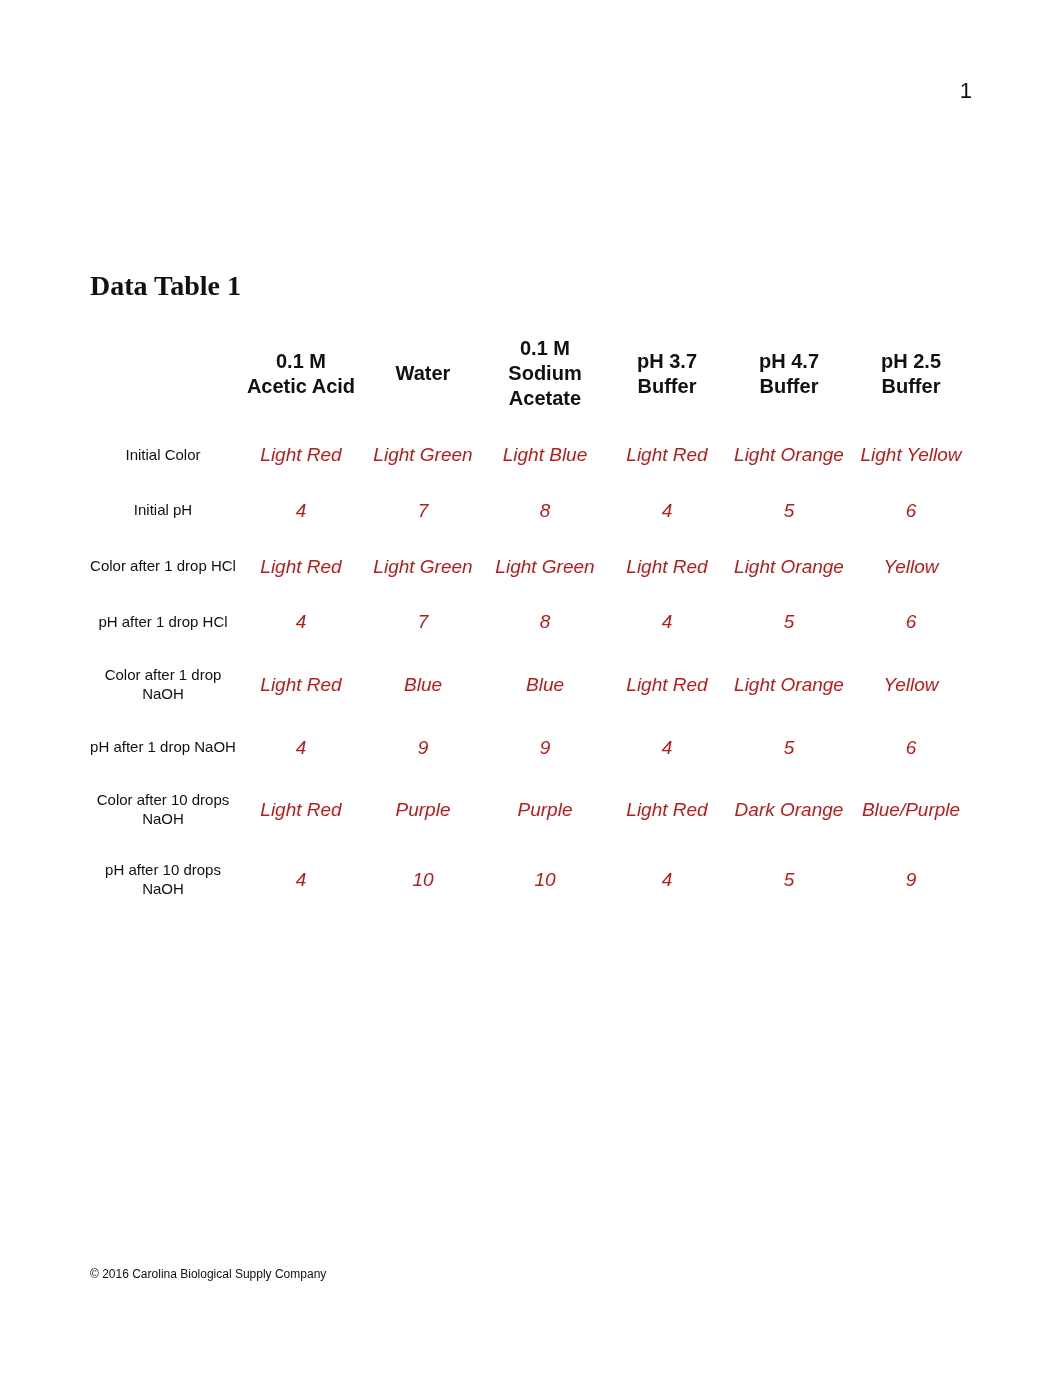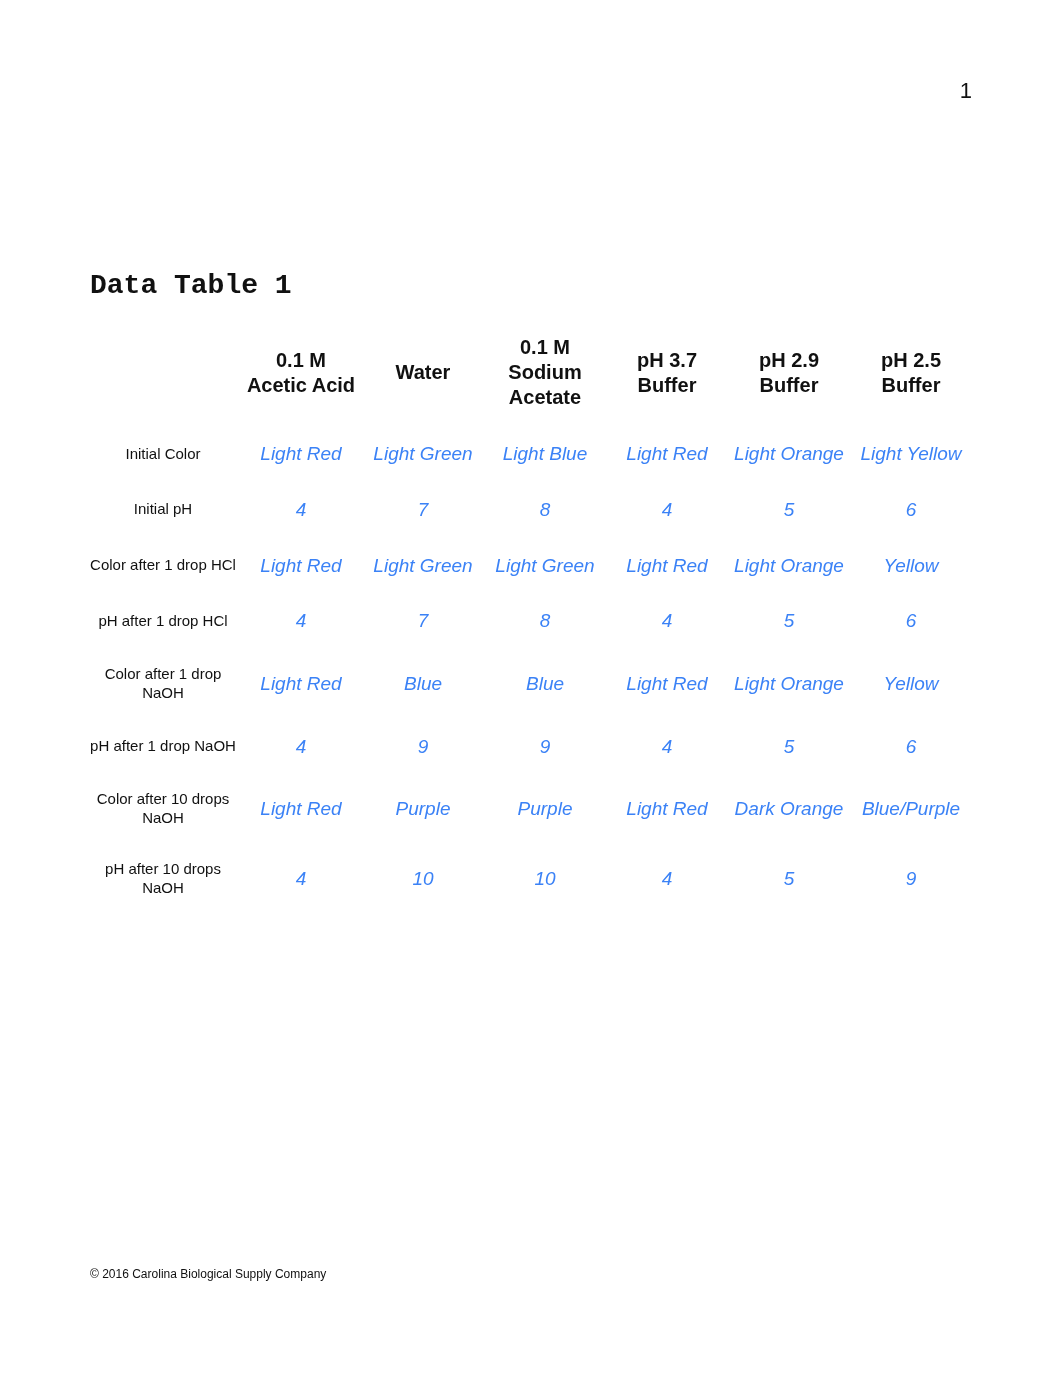--- a/index.html
+++ b/index.html
@@ -13,21 +13,21 @@
     padding: 80px 90px 0 90px;
   }
   .page-num {
     position: absolute;
     top: 78px;
     right: 90px;
     font-size: 22px;
     font-family: "Century Gothic", sans-serif;
   }
   .title {
-    font-family: Liberation Mono, monospace;
+    font-family: Liberation Serif, serif;
     font-weight: 900;
     font-size: 28px;
     margin-top: 190px;
     margin-bottom: 18px;
   }
   table {
     border-collapse: collapse;
     width: 100%;
     table-layout: fixed;
   }
@@ -47,21 +47,21 @@
   }
   th.rowhead {
     font-weight: normal;
     text-align: center;
     font-size: 15px;
     font-family: "Century Gothic", sans-serif;
     padding-left: 0;
     padding-right: 4px;
   }
   td.val {
-    color: #3b82f6;
+    color: #b91c1c;
     font-style: italic;
   }
   .footer {
     position: absolute;
     left: 90px;
     bottom: 95px;
     font-size: 12px;
   }
 </style>
 </head>
@@ -81,21 +81,21 @@
       <col class="datacol">
       <col class="datacol">
   </colgroup>
   <thead>
     <tr>
       <th></th>
       <th class="colhead">0.1 M Acetic Acid</th>
       <th class="colhead">Water</th>
       <th class="colhead">0.1 M Sodium Acetate</th>
       <th class="colhead">pH 3.7 Buffer</th>
-      <th class="colhead">pH 2.9 Buffer</th>
+      <th class="colhead">pH 4.7 Buffer</th>
       <th class="colhead">pH 2.5 Buffer</th>
     </tr>
   </thead>
   <tbody>
 
   <tr>
         <th class="rowhead">Initial Color</th>
         <td class="val">Light Red</td>
         <td class="val">Light Green</td>
         <td class="val">Light Blue</td>

